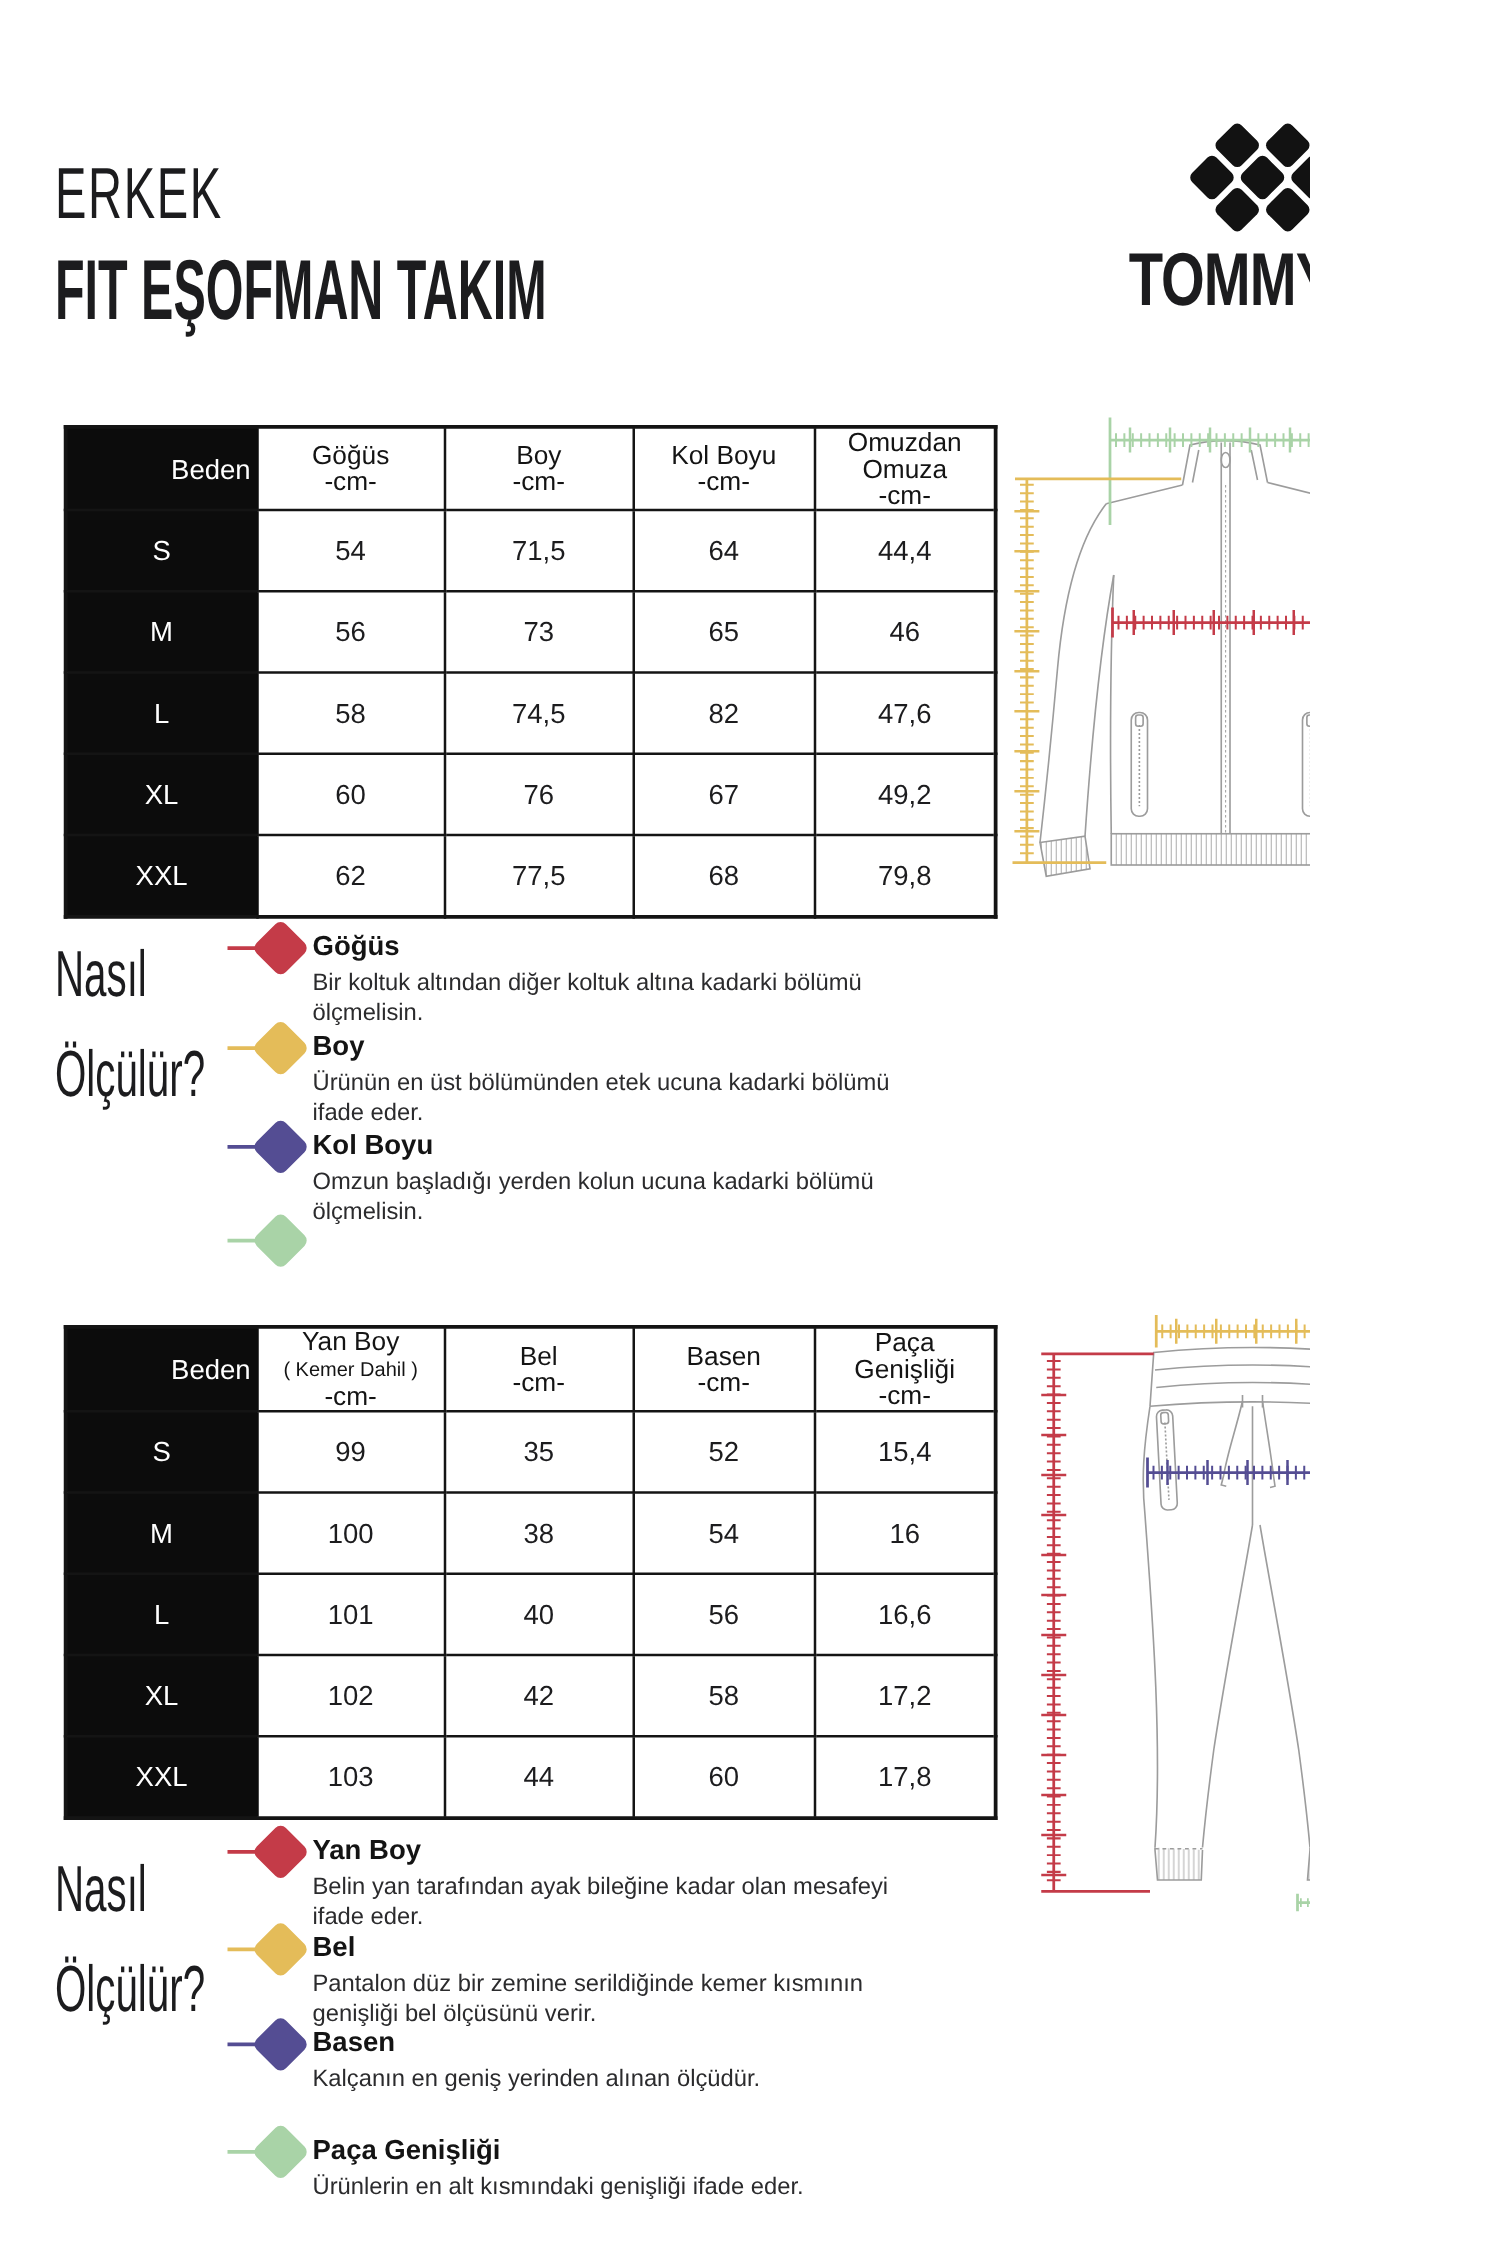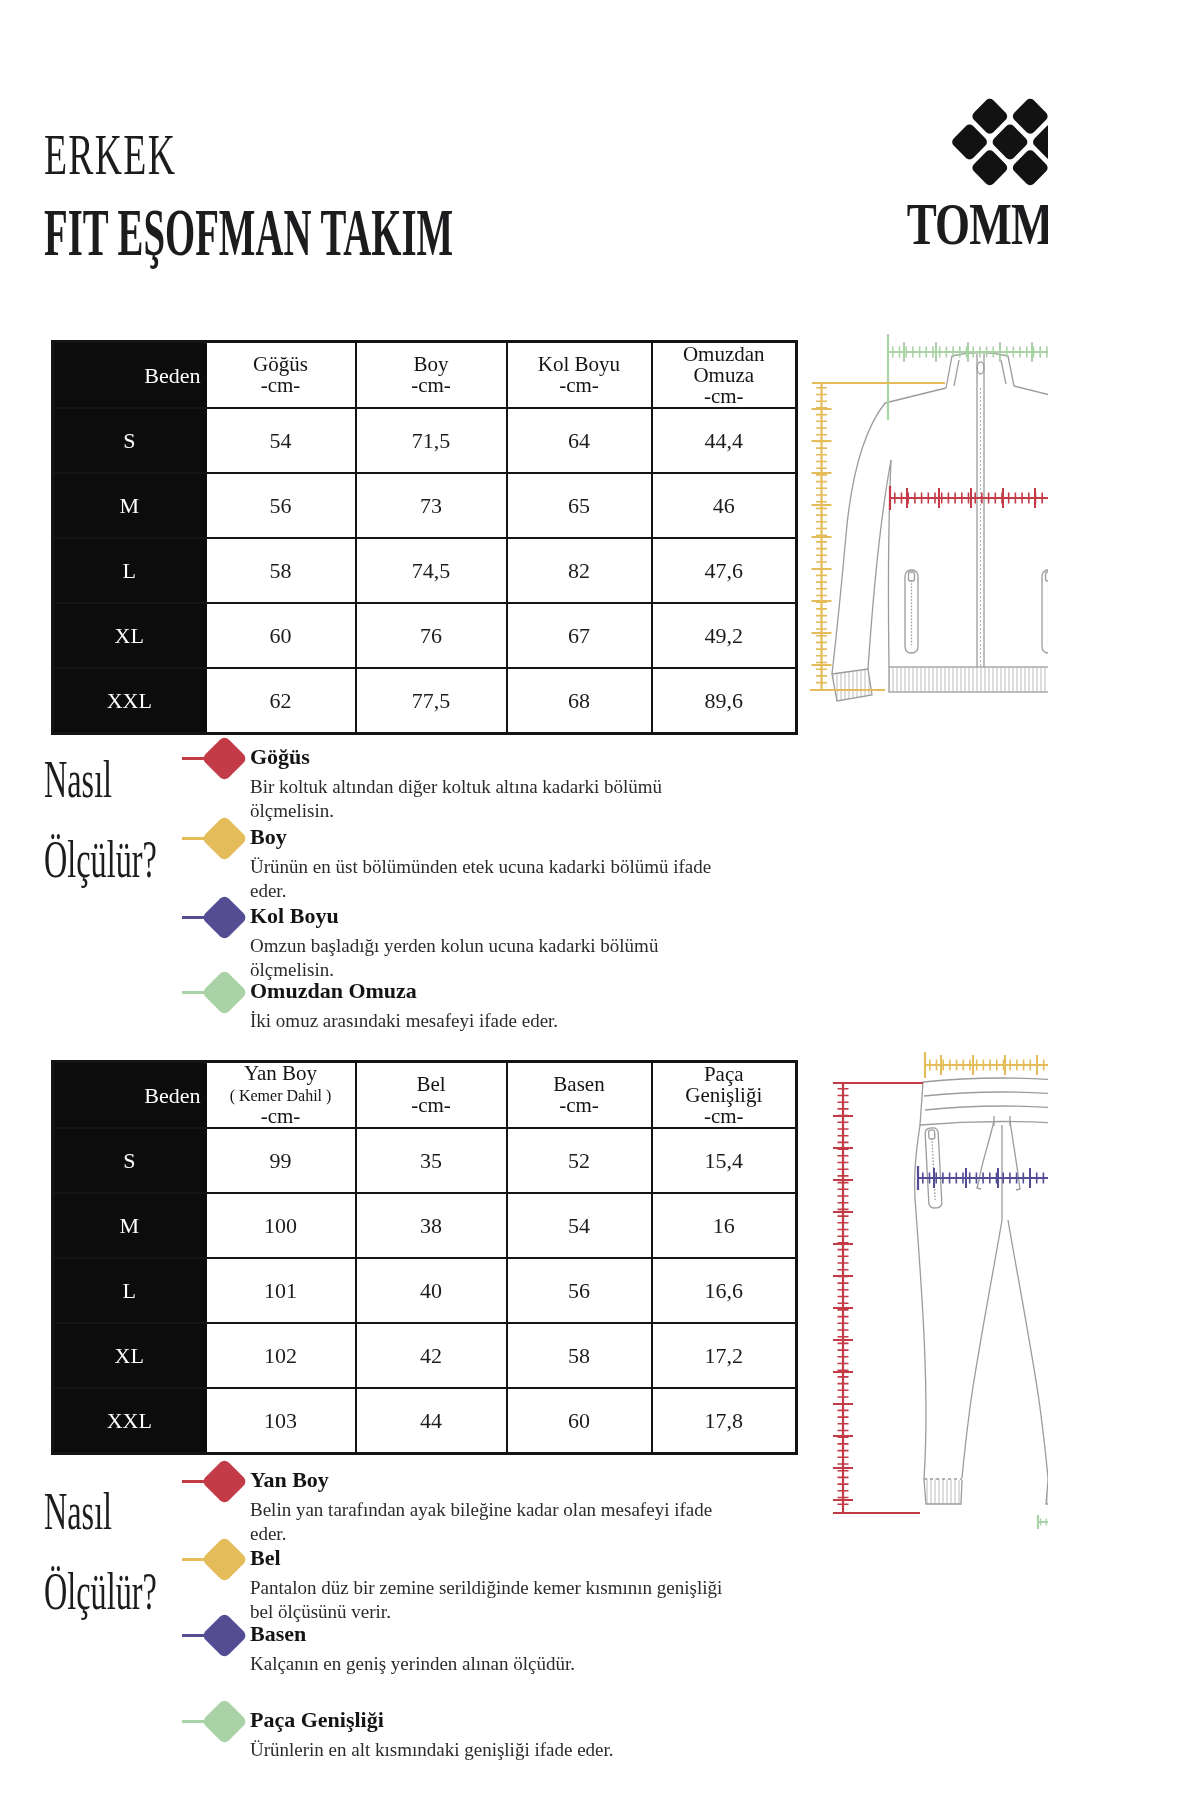--- a/index.html
+++ b/index.html
@@ -1,18 +1,18 @@
 <!DOCTYPE html>
 <html style="--c-red: #c43b48; --c-yellow: #e4bc59; --c-purple: #544d93; --c-green: #a9d3a7; --c-table_black: #0c0c0c; --c-line_gray: #9c9c9c; --c-text: #1c1c1e;"><head>
 <meta charset="utf-8">
 <style>
   html,body { margin:0; padding:0; background:#fff; }
   .page {
     position:relative; width:1048px; height:1800px; background:#ffffff;
-    font-family:Liberation Serif, serif; color:#1c1c1e; overflow:hidden;
+    font-family:Liberation Sans, sans-serif; color:#1c1c1e; overflow:hidden;
   }
   
   .cond { display:inline-block; transform-origin:0 50%; white-space:nowrap; }
   .category-title { position:absolute; left:44px; top:126px; font-size:58px; line-height:1;
     font-weight:400; letter-spacing:2px; }
   .category-title .cond { transform:scaleX(0.65); }
   .product-title { position:absolute; left:44px; top:198px; font-size:68px; line-height:1;
     font-weight:700; letter-spacing:0px; }
   .product-title .cond { transform:scaleX(0.57); }
   .brand { position:absolute; left:860px; top:96px; width:300px; text-align:center; }
@@ -140,21 +140,21 @@
           <td>60</td>
           <td>76</td>
           <td>67</td>
           <td>49,2</td>
         </tr>
         <tr>
           <th class="size-col">XXL</th>
           <td>62</td>
           <td>77,5</td>
           <td>68</td>
-          <td>89,6</td>
+          <td>79,8</td>
         </tr>
       </tbody>
     </table>
 
   <svg id="jacket-svg" class="diagram" width="470" height="430" viewBox="0 0 470 430">
     <defs>
       <pattern id="ribJ" width="4" height="10" patternUnits="userSpaceOnUse">
         <path d="M1,0 V10" stroke="#ababab" stroke-width="0.8"></path>
       </pattern>
     </defs>
@@ -251,24 +251,20 @@
     <div class="legend-text">
       <div class="legend-title">Kol Boyu</div>
       <div class="legend-desc">Omzun başladığı yerden kolun ucuna kadarki bölümü ölçmelisin.</div>
     </div>
   </div>
   <div class="legend-item" style="top:978px" data-color="green">
     <span class="legend-marker">
         <i class="marker-line"></i>
         <i class="diamond"></i>
       </span>
-    <div class="legend-text">
-      <div class="legend-title">Omuzdan Omuza</div>
-      <div class="legend-desc">İki omuz arasındaki mesafeyi ifade eder.</div>
-    </div>
   </div>
 
   <table class="size-table" id="table-bottom">
     <colgroup>
         <col style="width:153px">
         <col style="width:150px">
         <col style="width:151px">
         <col style="width:145px">
         <col style="width:145px">
       </colgroup>

